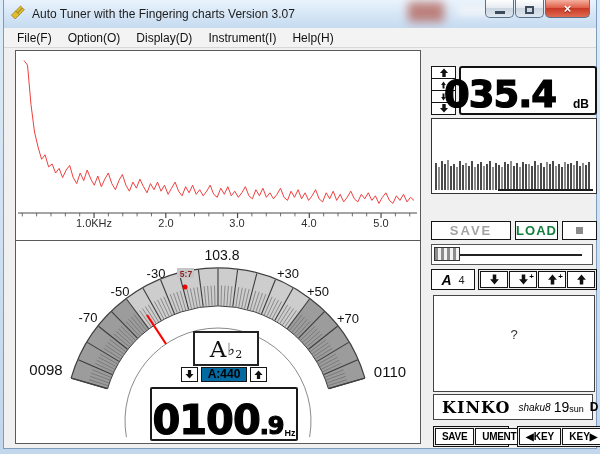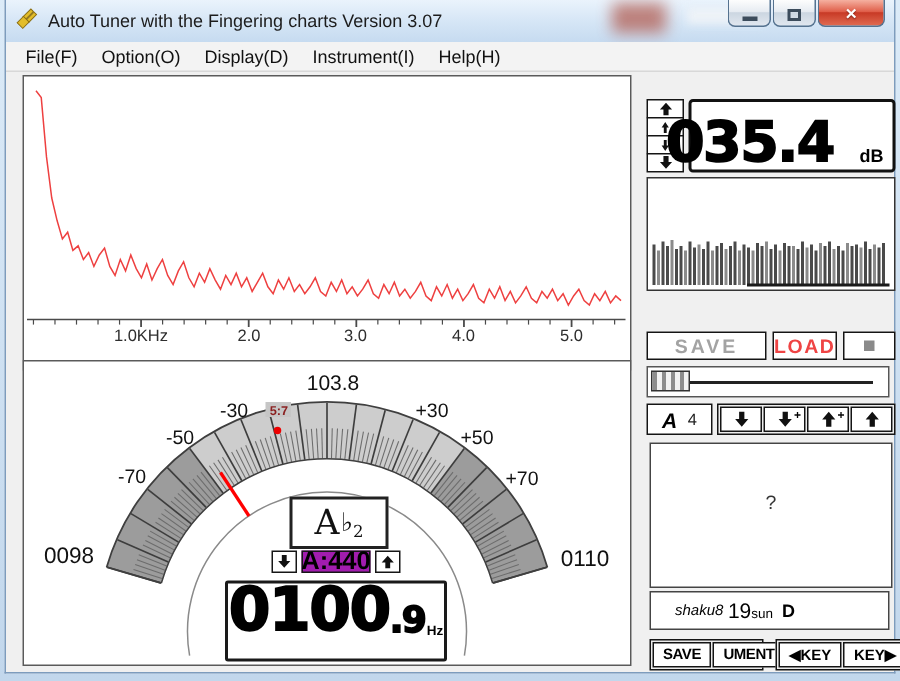--- a/index.html
+++ b/index.html
@@ -40,25 +40,25 @@
   .note-box{position:absolute;left:177px;top:90px;width:62px;height:31px;border:2px solid #222;
             background:#fff;display:flex;align-items:center;justify-content:center;
             font-family:"DejaVu Serif",serif;}
   .note-letter{font-size:23px;color:#111;}
   .note-acc{font-size:17px;color:#111;margin-left:1px;}
   .note-oct{font-size:11px;color:#111;align-self:flex-end;margin-bottom:3px;}
   .a440-row{position:absolute;left:163px;top:125px;width:90px;height:16px;display:flex;gap:3px;
             align-items:center;justify-content:center;}
   .a440-btn{width:17px;height:15px;background:#fff;border:1.5px solid #161616;box-sizing:border-box;
             display:flex;align-items:center;justify-content:center;padding:0;}
-  .a440-box{width:46px;height:15px;border:1.5px solid #161616;box-sizing:border-box;background:#a21caf;
-            font-size:17px;font-weight:bold;display:flex;align-items:center;justify-content:center;}
+  .a440-box{width:46px;height:15px;border:1.5px solid #161616;box-sizing:border-box;background:#0369a1;
+            font-size:12px;font-weight:bold;display:flex;align-items:center;justify-content:center;}
   .freq-box{position:absolute;left:134px;top:146px;width:148px;height:54px;border:2px solid #1a1a1a;
             border-radius:2px;background:#fff;display:flex;align-items:flex-end;justify-content:center;
-            padding-bottom:14px;box-sizing:border-box;}
+            padding-bottom:1px;box-sizing:border-box;}
   .big-digits{font-family:"DejaVu Sans",sans-serif;font-weight:bold;color:#000;
               -webkit-text-stroke:1.2px #000;letter-spacing:-1px;line-height:.9;}
   .freq-main{font-size:40px;}
   .freq-dec{font-size:24px;}
   .freq-unit{font-size:9px;font-weight:bold;margin-left:1px;}
   
   .rightcol{position:absolute;left:427px;top:66px;width:166px;height:382px;}
   .btn{background:#fff;border:1.5px solid #141414;box-sizing:border-box;display:flex;
        align-items:center;justify-content:center;font-family:"Liberation Sans",sans-serif;}
   .grp{border:1.5px solid #141414;box-sizing:border-box;background:#ececec;display:flex;padding:1px;gap:1px;}
@@ -79,21 +79,21 @@
              flex-direction:column;letter-spacing:-0.3px;}
   .transport-grp{flex:1;height:19px;}
   .transport-grp .btn{flex:1;font-weight:bold;}
   .dis{color:#9a9a9a;}
   .chev{font-size:13px;line-height:1;}
   .mini-arrow{font-size:9px;margin-left:2px;margin-top:-4px;}
   .pause-label{font-size:10px;letter-spacing:1px;}
   .pause-arrow{font-size:12px;margin-left:1px;}
   .saveload-row{position:absolute;left:0;top:155px;width:166px;height:19px;display:flex;gap:4px;}
   .save-btn{width:80px;font-size:13px;font-weight:bold;letter-spacing:2px;color:#a3a3a3;}
-  .load-btn{width:43px;font-size:13px;font-weight:bold;letter-spacing:1px;color:#ef4444;}
+  .load-btn{width:43px;font-size:13px;font-weight:bold;letter-spacing:1px;color:#15803d;}
   .dot-btn{flex:1;}
   .dot-btn .sq{width:7px;height:7px;background:#8a8a8a;}
   .slider-box{position:absolute;left:0;top:178px;width:162px;height:21px;border:1px solid #555;
               background:#fff;box-sizing:border-box;}
   .slider-track{position:absolute;left:28px;right:10px;top:9px;height:2px;background:#222;}
   .slider-handle{position:absolute;left:2px;top:2px;width:26px;height:14px;border:1px solid #333;
                  box-sizing:border-box;
                  background:repeating-linear-gradient(90deg,#8d8d8d 0 3px,#f2f2f2 3px 6px);}
   .a4-row{position:absolute;left:0;top:203px;width:166px;height:21px;display:flex;gap:3px;}
   .a4-btn{width:44px;font-size:12px;}
@@ -487,20 +487,21 @@
               </svg>
           </button>
         </div>
       </div>
 
       <div class="fingering-panel">
         <span class="q-mark">?</span>
       </div>
 
       <div class="kinko-box">
+        <span class="kinko-brand">KINKO</span>
         <span class="kinko-model">shaku8</span>
         <span class="kinko-size">19</span>
         <span class="kinko-unit">sun</span>
         <span class="kinko-key">D</span>
       </div>
 
       <div class="bottom-row">
         <div class="grp instr-grp">
           <button class="btn">SAVE</button>
           <button class="btn">UMENT</button>

